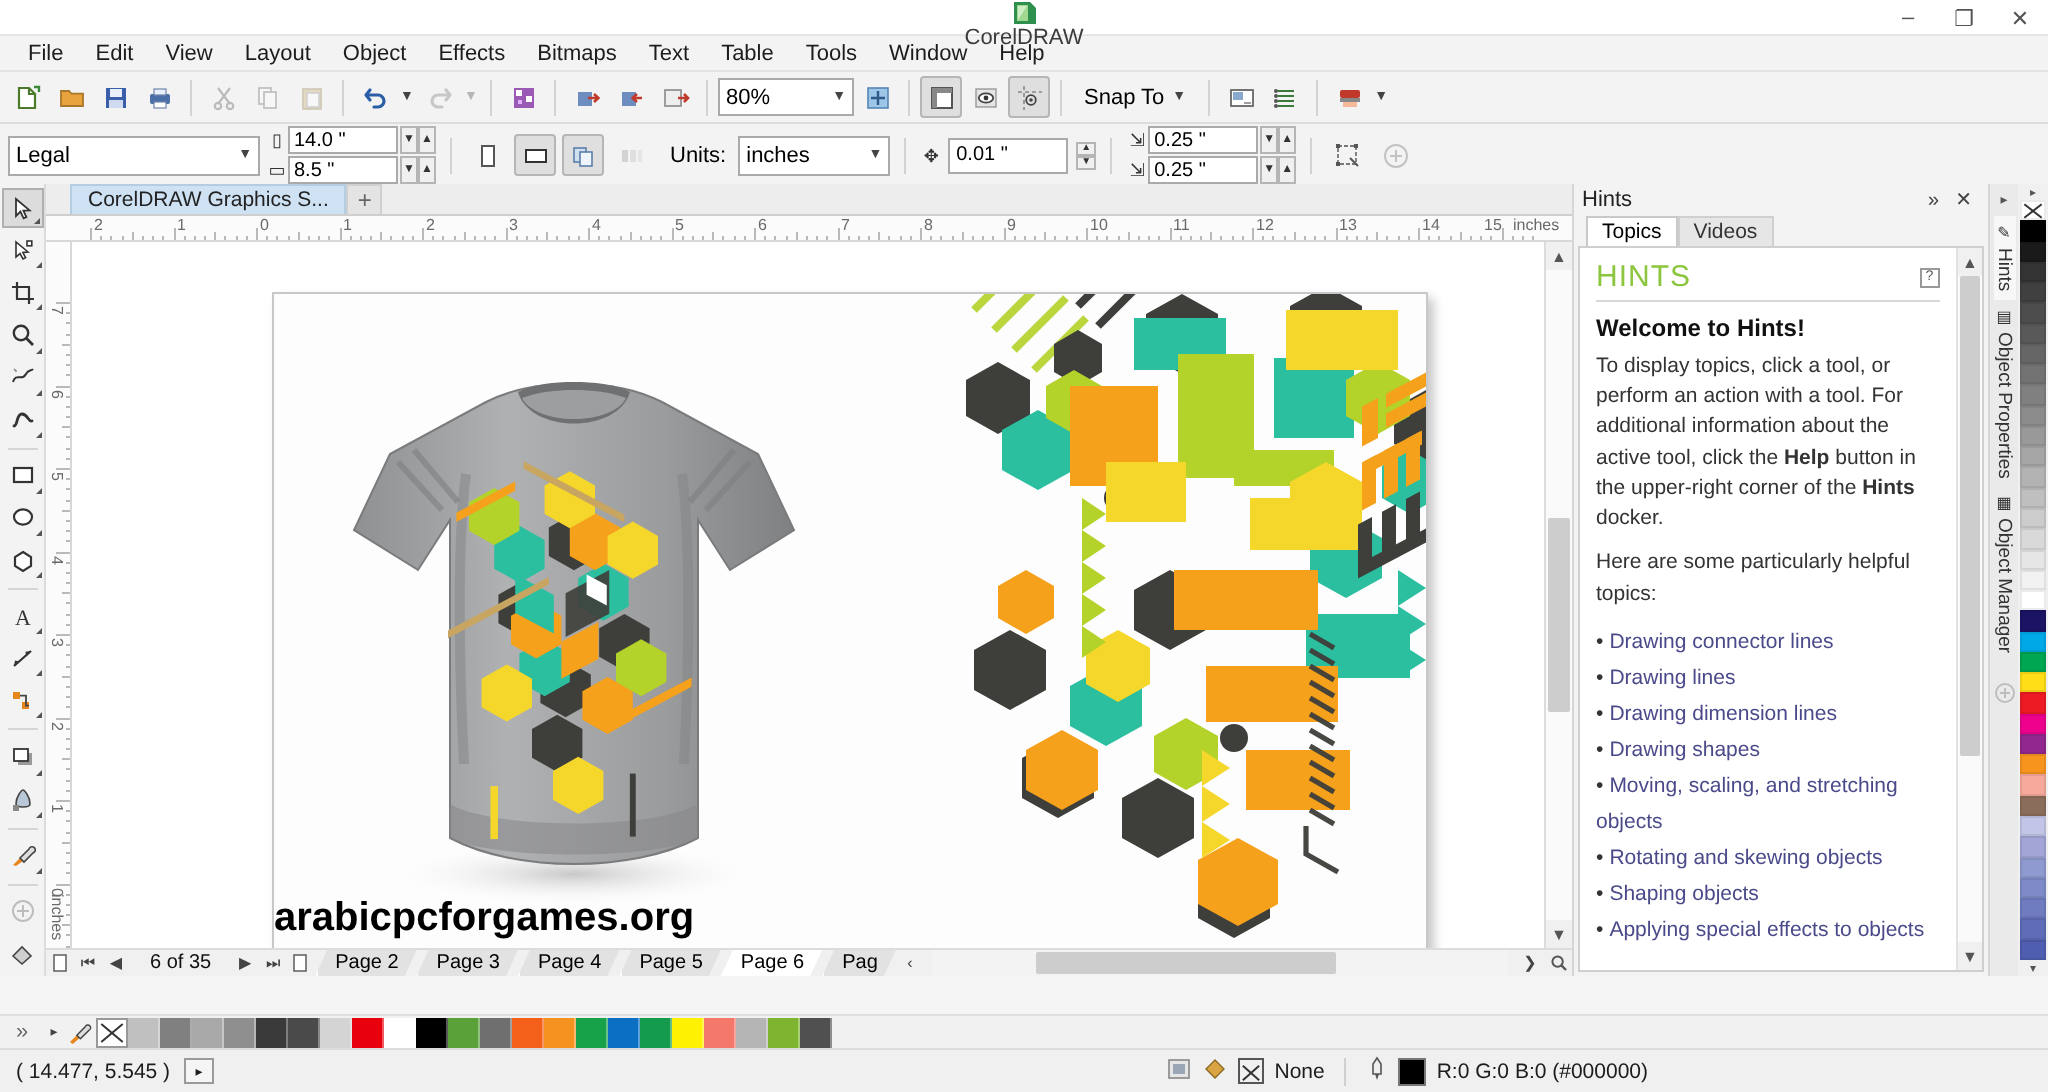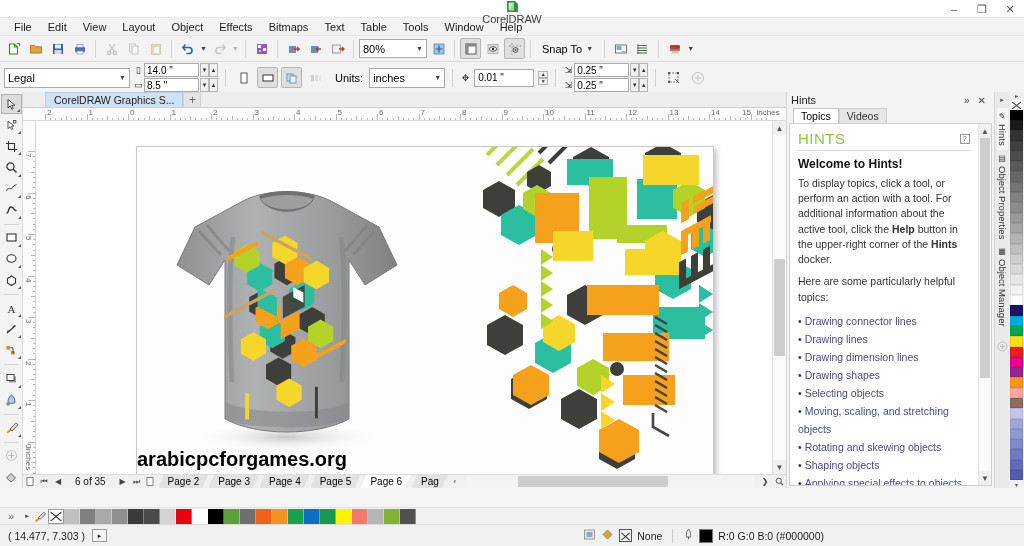--- a/index.html
+++ b/index.html
@@ -81,21 +81,21 @@
     width:76px; height:20px; background:#fff; border:1px solid #aaa;
     display:flex; align-items:center; justify-content:space-between; padding:0 3px; font-size:11px;
   }
   .nudge {
     width:60px; height:18px; background:#fff; border:1px solid #aaa;
     font-size:10px; padding:0 3px; display:flex; align-items:center;
   }
 
   
   .tabrow { height:16px; background:#ededed; display:flex; align-items:flex-end;
-            border-bottom:1px solid #cfcfcf; padding-left:22px; }
+            border-bottom:1px solid #cfcfcf; padding-left:12px; }
   .doctab {
     height:15px; background:#cfe2f3; border:1px solid #b5cde0; border-bottom:none;
     display:flex; align-items:center; padding:0 8px; font-size:10.5px; color:#222;
   }
   .tabplus { width:18px; height:15px; display:flex; align-items:center; justify-content:center;
              color:#666; font-size:12px; background:#e4e4e4; border:1px solid #d0d0d0; border-bottom:none;}
 
   
   .main { position:absolute; top:92px; left:0; right:0; bottom:58px; display:flex; }
 
@@ -1149,21 +1149,20 @@
             <span>HINTS</span>
             <span class="hints-help">?</span>
           </div>
           <div class="hints-h2">Welcome to Hints!</div>
           <div class="hints-p"><span>To display topics, click a tool, or perform an action with a tool. For additional information about the active tool, click the </span><b>Help</b><span> button in the upper-right corner of the </span><b>Hints</b><span> docker.</span></div>
           <div class="hints-p">Here are some particularly helpful topics:</div>
           <div class="hints-li"><span class="b">•</span><a>Drawing connector lines</a></div>
           <div class="hints-li"><span class="b">•</span><a>Drawing lines</a></div>
           <div class="hints-li"><span class="b">•</span><a>Drawing dimension lines</a></div>
           <div class="hints-li"><span class="b">•</span><a>Drawing shapes</a></div>
-          <div class="hints-li"><span class="b">•</span><a>Selecting objects</a></div>
           <div class="hints-li"><span class="b">•</span><a>Moving, scaling, and stretching objects</a></div>
           <div class="hints-li"><span class="b">•</span><a>Rotating and skewing objects</a></div>
           <div class="hints-li"><span class="b">•</span><a>Shaping objects</a></div>
           <div class="hints-li"><span class="b">•</span><a>Applying special effects to objects</a></div>
 
         </div>
         <div class="dockscroll">
           <div class="sbtn">▲</div>
           <div class="strack">
             <div class="sthumb" style="top:0;height:72%;"></div>
@@ -1266,21 +1265,21 @@
       <div class="bsw" style="background: rgb(11, 111, 196);"></div>
       <div class="bsw" style="background: rgb(21, 155, 77);"></div>
       <div class="bsw" style="background: rgb(255, 242, 0);"></div>
       <div class="bsw" style="background: rgb(244, 121, 107);"></div>
       <div class="bsw" style="background: rgb(181, 181, 181);"></div>
       <div class="bsw" style="background: rgb(127, 180, 49);"></div>
       <div class="bsw" style="background: rgb(80, 80, 80);"></div>
     </div>
 
   <div class="statusbar">
-    <div class="coords">( 14.477, 7.303 )</div>
+    <div class="coords">( 14.477, 5.545 )</div>
     <div class="st-btn">▸</div>
     <div class="fillgrp" style="margin-left:auto;margin-right:0;">
       <span>
         <svg width="13" height="13" viewBox="0 0 13 13">
             <rect x="1.5" y="2" width="10" height="9" fill="#e6e6e6" stroke="#888" stroke-width="0.8"></rect>
             <rect x="3.5" y="4" width="6" height="5" fill="#9aa6b5"></rect>
           </svg>
       </span>
       <span>
         <svg width="13" height="13" viewBox="0 0 13 13">

